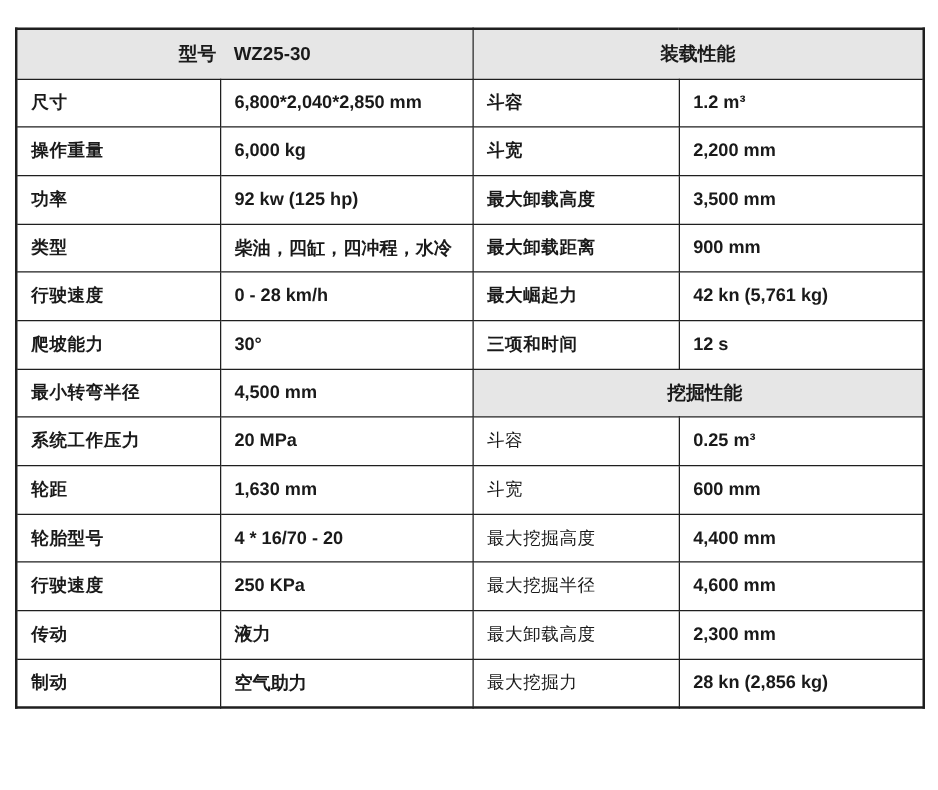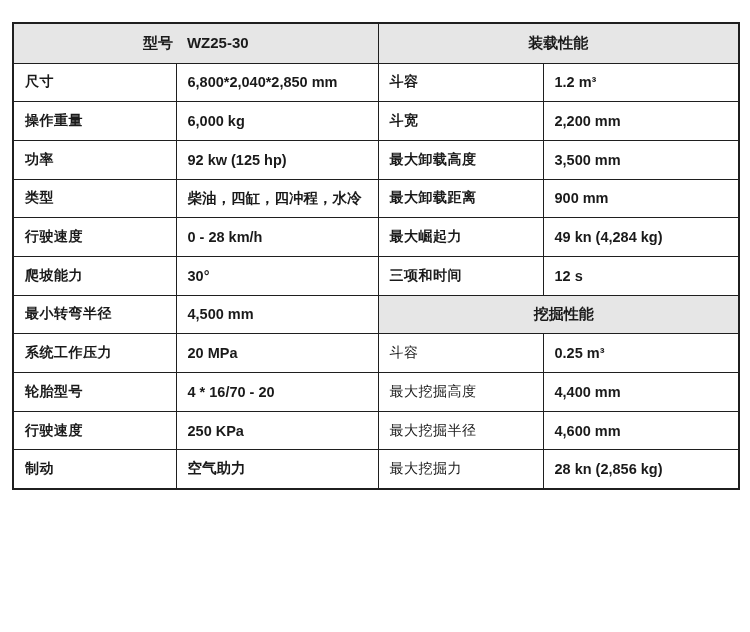--- a/index.html
+++ b/index.html
@@ -83,21 +83,21 @@
       <tr class="row">
         <td class="lbl">类型</td>
         <td class="val">柴油，四缸，四冲程，水冷</td>
         <td class="lbl r">最大卸载距离</td>
         <td class="val">900 mm</td>
       </tr>
       <tr class="row">
         <td class="lbl">行驶速度</td>
         <td class="val">0 - 28 km/h</td>
         <td class="lbl r">最大崛起力</td>
-        <td class="val">49 kn (4,284 kg)</td>
+        <td class="val">42 kn (5,761 kg)</td>
       </tr>
       <tr class="row">
         <td class="lbl">爬坡能力</td>
         <td class="val">30°</td>
         <td class="lbl r">三项和时间</td>
         <td class="val">12 s</td>
       </tr>
 
       <tr class="row">
         <td class="lbl">最小转弯半径</td>
@@ -105,32 +105,44 @@
         <td class="sec" colspan="2">挖掘性能</td>
       </tr>
 
       <tr class="row">
         <td class="lbl">系统工作压力</td>
         <td class="val">20 MPa</td>
         <td class="lbl r reg">斗容</td>
         <td class="val">0.25 m³</td>
       </tr>
       <tr class="row">
+        <td class="lbl">轮距</td>
+        <td class="val">1,630 mm</td>
+        <td class="lbl r reg">斗宽</td>
+        <td class="val">600 mm</td>
+      </tr>
+      <tr class="row">
         <td class="lbl">轮胎型号</td>
         <td class="val">4 * 16/70 - 20</td>
         <td class="lbl r reg">最大挖掘高度</td>
         <td class="val">4,400 mm</td>
       </tr>
       <tr class="row">
         <td class="lbl">行驶速度</td>
         <td class="val">250 KPa</td>
         <td class="lbl r reg">最大挖掘半径</td>
         <td class="val">4,600 mm</td>
       </tr>
       <tr class="row">
+        <td class="lbl">传动</td>
+        <td class="val">液力</td>
+        <td class="lbl r reg">最大卸载高度</td>
+        <td class="val">2,300 mm</td>
+      </tr>
+      <tr class="row">
         <td class="lbl">制动</td>
         <td class="val">空气助力</td>
         <td class="lbl r reg">最大挖掘力</td>
         <td class="val">28 kn (2,856 kg)</td>
       </tr>
     </tbody>
   </table>
 </div>
 
 </body></html>

